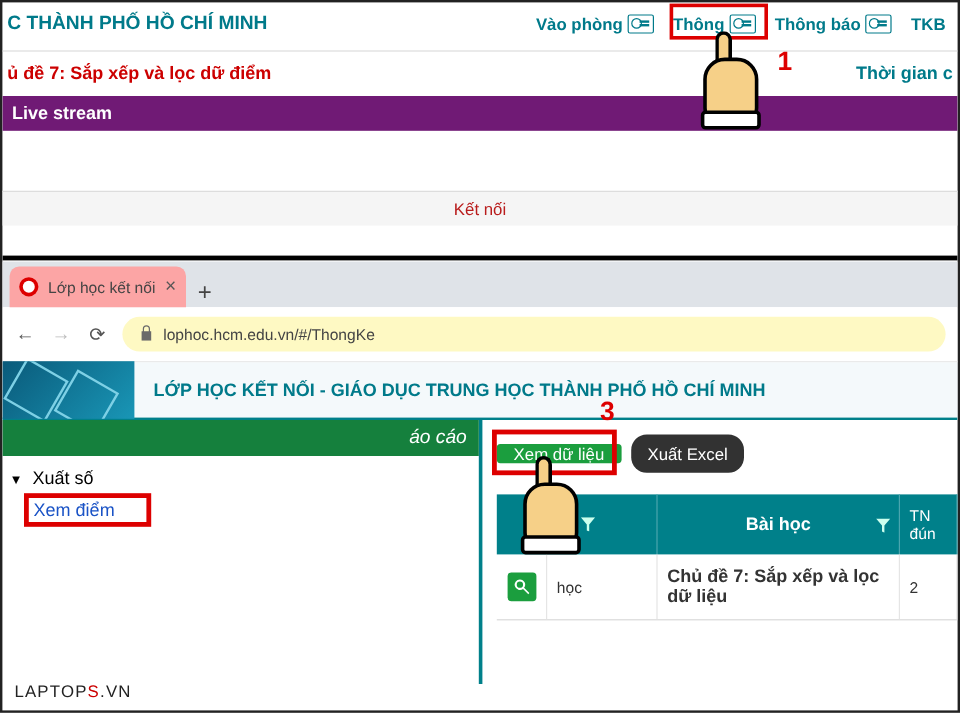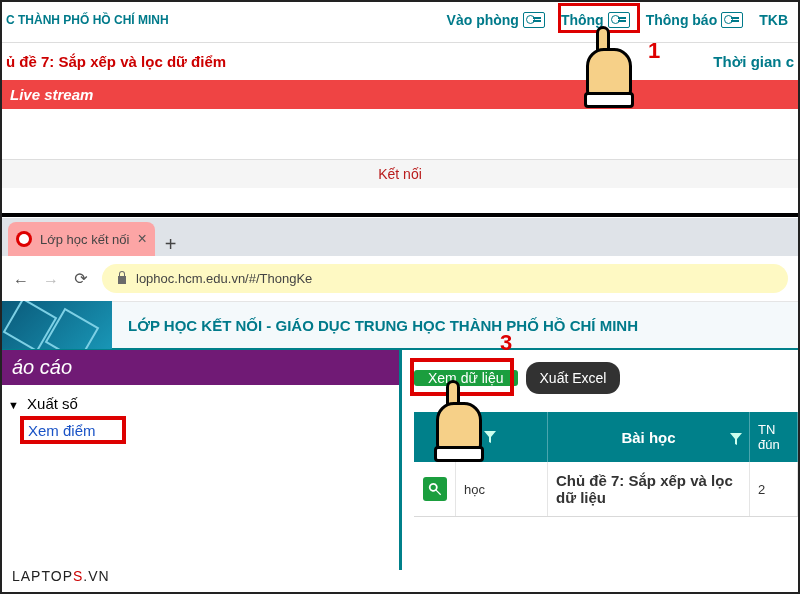--- a/index.html
+++ b/index.html
@@ -1,29 +1,29 @@
 <!DOCTYPE html>
 <html><head>
 <meta charset="utf-8">
 <style>
   * { box-sizing: border-box; margin: 0; padding: 0; }
   body { font-family: Arial, sans-serif; background: #fff; width: 800px; height: 594px; position: relative; overflow: hidden; border: 2px solid #222; }
   .top-section { height: 215px; border-bottom: 4px solid #000; position: relative; }
   .top-header { display: flex; align-items: center; padding: 6px 4px 10px 4px; border-bottom: 1px solid #ddd; }
-  .site-title { font-weight: bold; color: #007a8a; font-size: 12px; }
+  .site-title { font-weight: bold; color: #007a8a; font-size: 16px; }
   .top-nav { margin-left: auto; display: flex; gap: 4px; align-items: center; }
   .nav-item { display: flex; align-items: center; gap: 4px; color: #007a8a; font-weight: bold; font-size: 14px; padding: 4px 6px; cursor: pointer; }
   .id-icon { width: 22px; height: 16px; border: 1.5px solid #007a8a; border-radius: 2px; display: inline-flex; align-items: center; justify-content: center; position: relative; }
   .id-icon::before { content: ""; width: 7px; height: 7px; border: 1.5px solid #007a8a; border-radius: 50%; position: absolute; left: 2px; top: 2px; }
   .id-icon::after { content: ""; position: absolute; right: 3px; top: 4px; width: 8px; height: 1.5px; background: #007a8a; box-shadow: 0 3px 0 #007a8a; }
   .red-box-1 { position: absolute; border: 3px solid #d00; pointer-events: none; }
   .lesson-row { display: flex; align-items: center; padding: 10px 4px; }
   .lesson-title { color: #c00; font-weight: bold; font-size: 15px; }
   .lesson-right { margin-left: auto; color: #007a8a; font-weight: bold; font-size: 15px; }
-  .stream-bar { background: #ef4444; color: #fff; font-style: italic; font-weight: bold; padding: 6px 8px; font-size: 15px; }
+  .stream-bar { background: #701a75; color: #fff; font-weight: bold; padding: 6px 8px; font-size: 15px; }
   .connect-bar { background: #f5f5f5; text-align: center; padding: 6px 0; font-size: 14px; color: #b91c1c; border-top: 1px solid #ddd; margin-top: 50px; }
   .callout-num { position: absolute; color: #d00; font-weight: bold; font-size: 22px; }
   .hand { position: absolute; width: 52px; height: 70px; z-index: 20; pointer-events: none; }
   .hand .pointer { width: 46px; height: 56px; background: #f6d088; border: 3px solid #000; border-radius: 18px 18px 14px 14px; position: absolute; top: 16px; left: 4px; }
   .hand .index { width: 14px; height: 26px; background: #f6d088; border: 3px solid #000; border-radius: 8px 8px 0 0; position: absolute; top: -6px; left: 14px; border-bottom: none; }
   .hand .cuff { width: 50px; height: 16px; background: #fff; border: 3px solid #000; border-radius: 4px; position: absolute; bottom: -6px; left: 2px; }
 
   .bottom-section { position: absolute; top: 216px; left: 0; right: 0; bottom: 0; }
   .browser-tabbar { background: #dfe3e8; height: 38px; display: flex; align-items: flex-end; padding-left: 6px; }
   .tab { background: #fca5a5; border-radius: 8px 8px 0 0; padding: 8px 8px; display: flex; align-items: center; gap: 8px; font-size: 13px; color: #444; }
@@ -38,21 +38,21 @@
 
   .banner { display: flex; align-items: center; height: 48px; background: #f4f9fb; border-bottom: 2px solid #00808a; }
   .hex-bg { width: 110px; height: 48px; background: linear-gradient(135deg,#0a5a7a,#1996b6); position: relative; overflow: hidden; }
   .hex-bg::before, .hex-bg::after { content: ""; position: absolute; width: 36px; height: 36px; border: 2px solid #7dd0e5; transform: rotate(30deg); }
   .hex-bg::before { top: 4px; left: 8px; }
   .hex-bg::after { top: 14px; left: 50px; }
   .banner-title { font-size: 15px; font-weight: bold; color: #007a8a; padding-left: 16px; }
 
   .two-col { display: flex; height: 220px; position: relative; }
   .left-col { width: 400px; border-right: 3px solid #00808a; display: flex; flex-direction: column; }
-  .col-header { background: #701a75; color: #fff; font-style: italic; padding: 6px 10px; font-size: 20px; }
+  .col-header { background: #15803d; color: #fff; font-style: italic; padding: 6px 10px; font-size: 16px; text-align: right; }
   .tree-item { padding: 10px 6px; font-size: 15px; }
   .tree-toggle::before { content: "▼"; font-size: 11px; margin-right: 4px; }
   .tree-link-wrap { padding-left: 26px; position: relative; }
   .tree-link { color: #1a53c6; font-size: 15px; text-decoration: none; }
   .red-box-2 { position: absolute; border: 4px solid #d00; pointer-events: none; }
 
   .right-col { flex: 1; padding: 12px 0 0 12px; position: relative; }
   .btn-row { display: flex; gap: 8px; align-items: center; }
   .btn-green { background: #1b9e3e; color: #fff; padding: 0 14px; border-radius: 3px; font-size: 14px; cursor: pointer; }
   .btn-dark { background: #323232; color: #fff; padding: 8px 14px; border-radius: 13px; font-size: 14px; cursor: pointer; }

